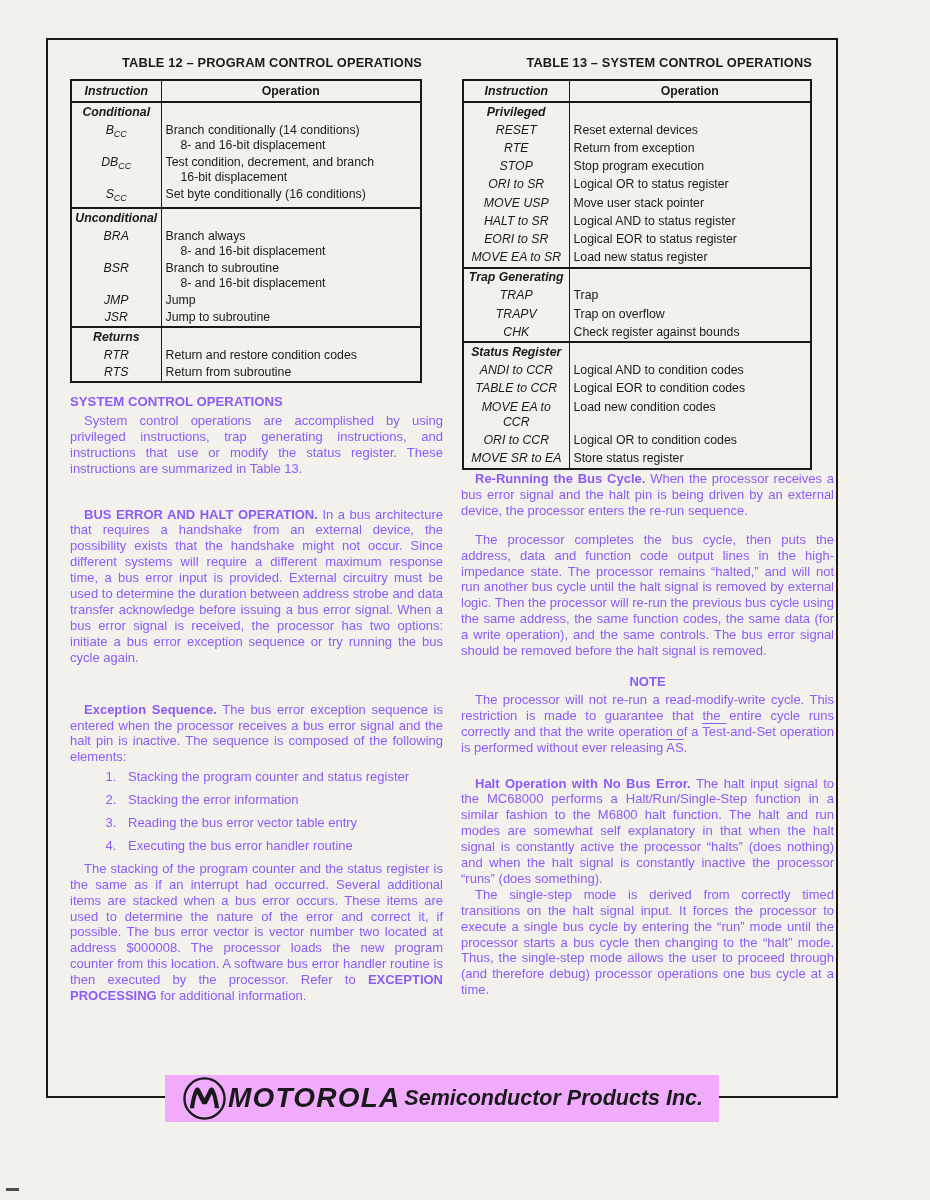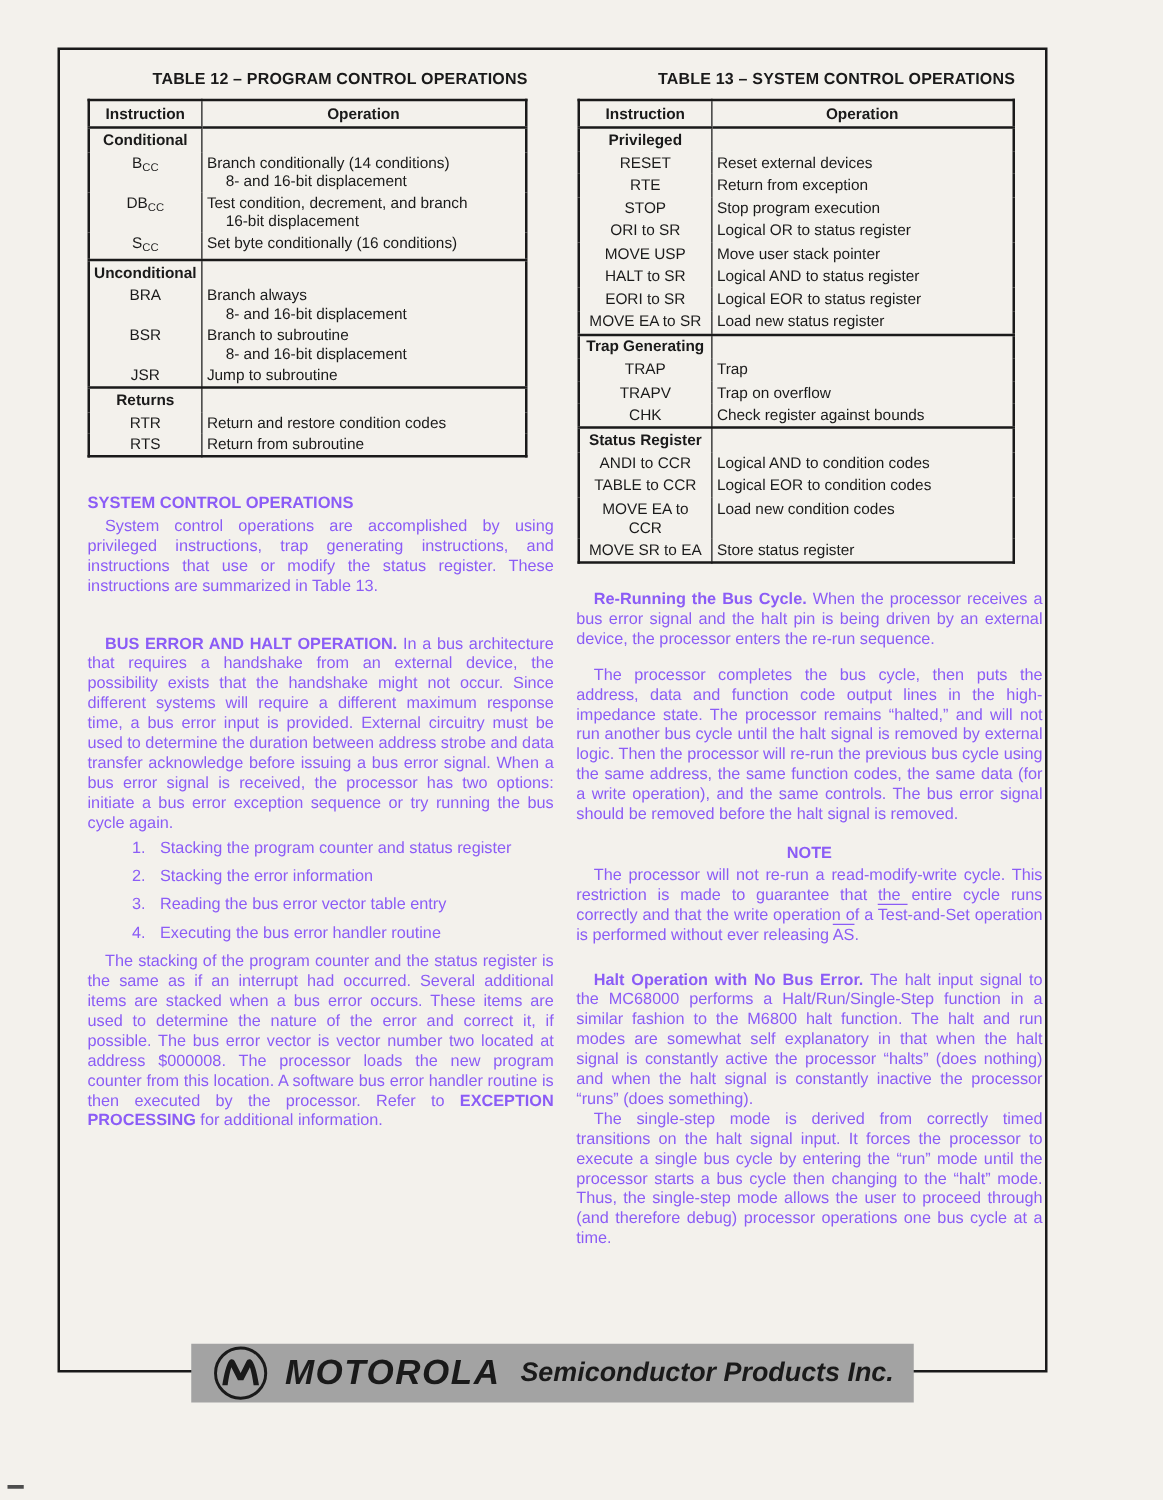--- a/index.html
+++ b/index.html
@@ -26,21 +26,21 @@
   #table12{left:70px;width:352px;}
   #table13{left:462px;width:350px;}
   .tbl-host table{
     width:100%;border-collapse:collapse;table-layout:fixed;
     border:2px solid #1a1a1a;font-size:12.3px;color:#1a1a1a;
   }
   .tbl-host th{
     font-weight:bold;border-bottom:2px solid #1a1a1a;
     padding:3px 2px;font-size:12.3px;
   }
-  .tbl-host th:first-child, .tbl-host td:first-child{border-right:1.5px solid #1a1a1a;}
+  .tbl-host th:first-child, .tbl-host td:first-child{border-right:1.5px solid #1a1a1a;font-style:italic;}
   .tbl-host tbody{border-top:2px solid #1a1a1a;}
   .tbl-host td{padding:1px 4px;vertical-align:top;line-height:15px;}
   #table13 td{padding:1.6px 4px;}
   td.instr{text-align:center;}
   td.op div.cont{padding-left:15px;}
   tr.glabel td{font-weight:bold;text-align:center;padding:2px;}
   sub.cc{font-size:9px;vertical-align:-3px;letter-spacing:0;}
   
   .textcol{
     position:absolute;width:373px;font-size:13px;line-height:15.9px;
@@ -60,22 +60,22 @@
   .mt36{margin-top:36px!important;}
   .note-title{font-weight:bold;text-align:center;margin-top:15px;}
   ol.seq-list{margin:4px 0 0 0;padding-left:50px;text-align:left;}
   ol.seq-list li{margin-bottom:7px;padding-left:8px;}
   
   #footer{
     position:absolute;left:46px;top:1070px;width:792px;height:56px;
     display:flex;justify-content:center;align-items:center;
   }
   .footer-inner{
-    display:flex;align-items:center;background:#a3a3a3;
-    padding:0 16px;gap:12px;
+    display:flex;align-items:center;background:#f0abfc;
+    padding:0 16px;
   }
   .logo-badge{width:47px;height:47px;flex:0 0 auto;}
   .brand{
     font-size:28px;font-weight:bold;font-style:italic;
     letter-spacing:1.2px;white-space:nowrap;
   }
   .tagline{
     font-size:21.5px;font-weight:bold;font-style:italic;
     margin-left:4px;white-space:nowrap;
   }
@@ -141,20 +141,26 @@
             <td class="op">
               <div>Branch always</div>
               <div class="cont">8- and 16-bit displacement</div>
             </td>
           </tr>
           <tr>
             <td class="instr">BSR</td>
             <td class="op">
               <div>Branch to subroutine</div>
               <div class="cont">8- and 16-bit displacement</div>
+            </td>
+          </tr>
+          <tr>
+            <td class="instr">JMP</td>
+            <td class="op">
+              <div>Jump</div>
             </td>
           </tr>
           <tr>
             <td class="instr">JSR</td>
             <td class="op">
               <div>Jump to subroutine</div>
             </td>
           </tr>
         </tbody>
         <tbody>
@@ -284,33 +290,40 @@
               <div>Logical EOR to condition codes</div>
             </td>
           </tr>
           <tr>
             <td class="instr">MOVE EA to CCR</td>
             <td class="op">
               <div>Load new condition codes</div>
             </td>
           </tr>
           <tr>
+            <td class="instr">ORI to CCR</td>
+            <td class="op">
+              <div>Logical OR to condition codes</div>
+            </td>
+          </tr>
+          <tr>
             <td class="instr">MOVE SR to EA</td>
             <td class="op">
               <div>Store status register</div>
             </td>
           </tr>
         </tbody>
       </table>
     </div>
 
   <div class="textcol" id="leftcol">
     <div class="sec-heading">SYSTEM CONTROL OPERATIONS</div>
     <p><span>System control operations are accomplished by using privileged instructions, trap generating instructions, and instructions that use or modify the status register. These instructions are summarized in Table 13.</span></p>
     <p class="mt30"><span class="b">BUS ERROR AND HALT OPERATION.</span><span> In a bus architecture that requires a handshake from an external device, the possibility exists that the handshake might not occur. Since different systems will require a different maximum response time, a bus error input is provided. External circuitry must be used to determine the duration between address strobe and data transfer acknowledge before issuing a bus error signal. When a bus error signal is received, the processor has two options: initiate a bus error exception sequence or try running the bus cycle again.</span></p>
+    <p class="mt36"><span class="b">Exception Sequence.</span><span> The bus error exception sequence is entered when the processor receives a bus error signal and the halt pin is inactive.  The sequence is composed of the following elements:</span></p>
     <ol class="seq-list">
         <li>Stacking the program counter and status register</li>
         <li>Stacking the error information</li>
         <li>Reading the bus error vector table entry</li>
         <li>Executing the bus error handler routine</li>
       </ol>
     <p class="mt6"><span>The stacking of the program counter and the status register is the same as if an interrupt had occurred. Several additional items are stacked when a bus error occurs. These items are used to determine the nature of the error and correct it, if possible. The bus error vector is vector number two located at address $000008. The processor loads the new program counter from this location. A software bus error handler routine is then executed by the processor. Refer to </span><span class="b">EXCEPTION PROCESSING</span><span> for additional information.</span></p>
   </div>
 
   <div class="textcol" id="rightcol">

